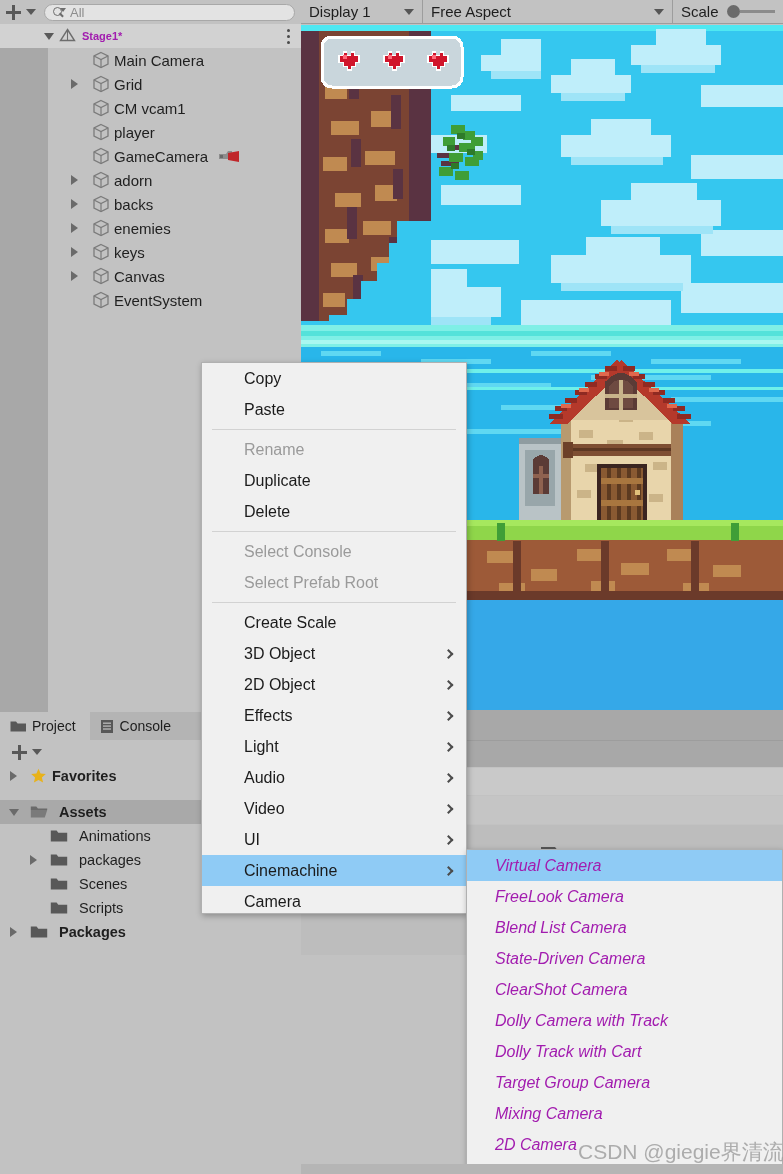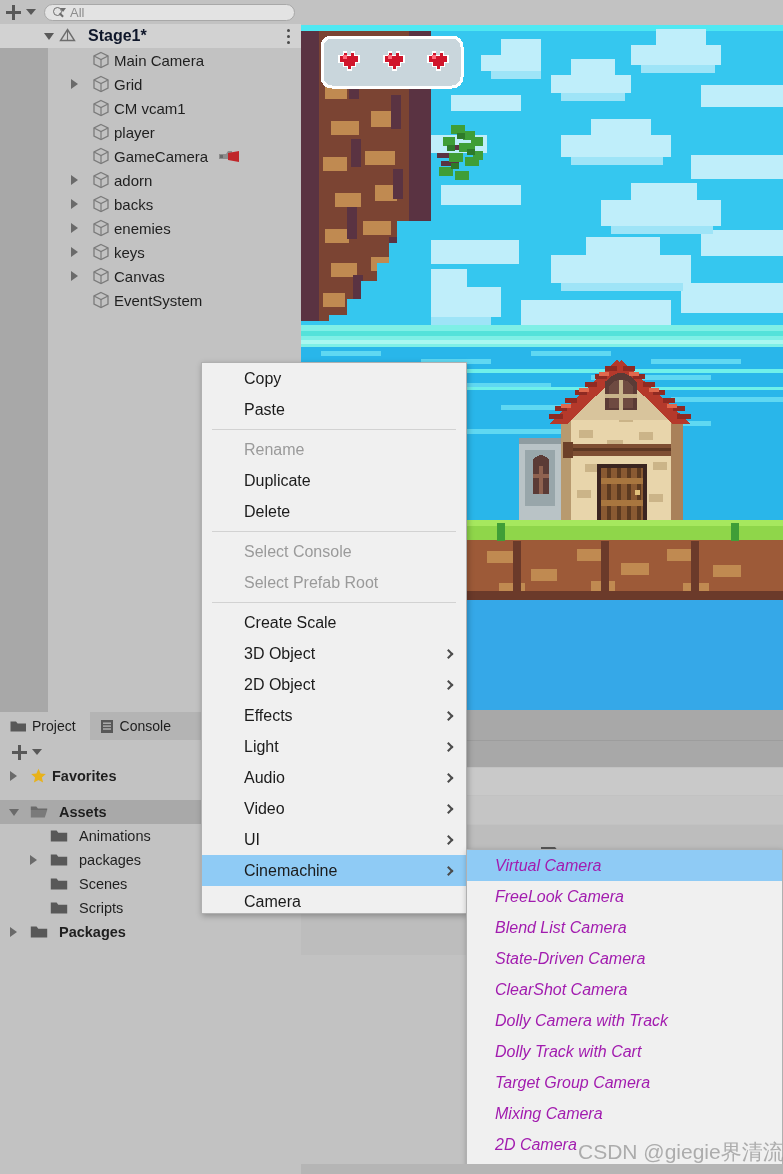--- a/index.html
+++ b/index.html
@@ -63,21 +63,21 @@
     background: #d2d2d2; display: flex; align-items: center;
   }
   #scene-row .tri-open {
     margin-left: 44px; width: 0; height: 0;
     border-left: 5px solid transparent; border-right: 5px solid transparent;
     border-top: 7px solid #5a5a5a;
   }
   .unity-logo {
     width: 17px; height: 17px; margin-left: 5px; position: relative; flex: 0 0 auto;
   }
-  #scene-name { font-size: 16px; font-weight: bold; color: #0f172a; margin-left: 12px; }
+  #scene-name { font-size: 11px; font-weight: bold; color: #a21caf; margin-left: 6px; }
   #scene-menu-dots {
     position: absolute; right: 10px; top: 5px; width: 4px; height: 15px;
     display: flex; flex-direction: column; justify-content: space-between;
   }
   #scene-menu-dots i { display: block; width: 3px; height: 3px; background: #4a4a4a; border-radius: 50%; }
 
   #hierarchy-gutter {
     position: absolute; left: 0; top: 48px; width: 48px; height: 664px;
     background: #a8a8a8;
   }
@@ -376,20 +376,35 @@
             <path d="M9 1.5 L16 5 L16 13 L9 16.5 L2 13 L2 5 Z" fill="none" stroke="#7b7b7b" stroke-width="1.3"></path>
             <path d="M2 5 L9 8.6 L16 5" fill="none" stroke="#7b7b7b" stroke-width="1.2"></path>
             <path d="M9 8.6 L9 16.5" fill="none" stroke="#7b7b7b" stroke-width="1.2"></path>
           </svg>
           <span class="h-label">EventSystem</span>
         </div>
       </div>
   </div>
 
   <div id="game-panel">
+    <div id="game-toolbar">
+      <div class="gt-item" id="gt-display">
+        <span class="gt-label">Display 1</span>
+        <span class="gt-caret"></span>
+      </div>
+      <div class="gt-item" id="gt-aspect">
+        <span class="gt-label">Free Aspect</span>
+        <span class="gt-caret"></span>
+      </div>
+      <div class="gt-item" id="gt-scale">
+        <span class="gt-label">Scale</span>
+        <span class="slider-knob"></span>
+        <span class="slider-track"></span>
+      </div>
+    </div>
 
     <div id="game-canvas">
       <svg width="482" height="715" viewBox="0 0 482 715" shape-rendering="crispEdges">
 
         <rect x="0" y="0" width="482" height="715" fill="#35c7ef"></rect>
 
         <rect x="0" y="0" width="482" height="6" fill="#4fe8f2"></rect>
 
         <g fill="#bfeefa">
           <rect x="180" y="30" width="60" height="16"></rect>

